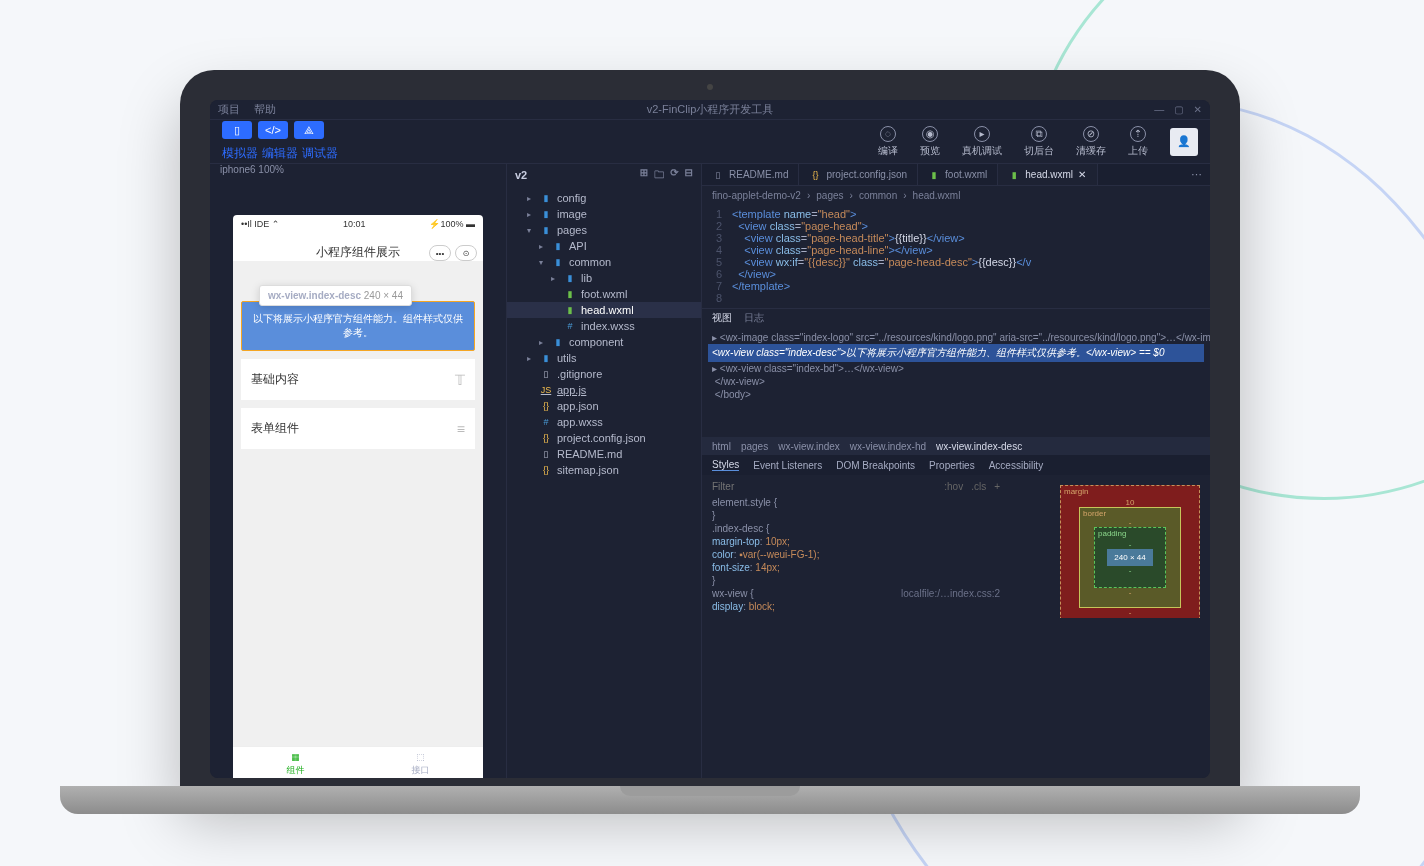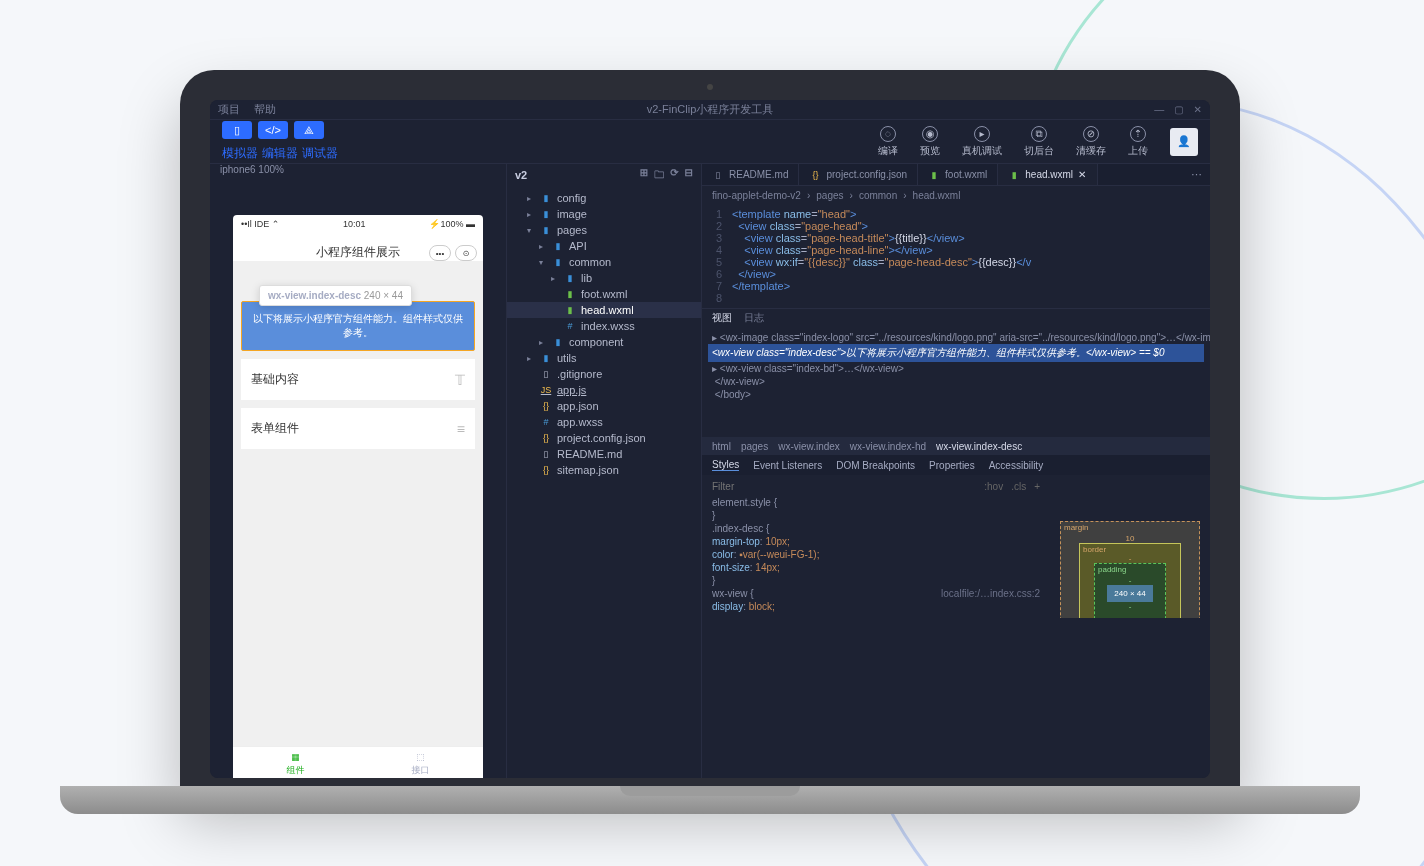--- a/index.html
+++ b/index.html
@@ -90,30 +90,30 @@
 
 .devtools { height: 310px; border-top:1px solid #282d42; display:flex; flex-direction:column; background:#1d2233; font-size:10px; }
 .dt-tabs { height:18px; display:flex; align-items:center; gap:12px; padding:0 10px; color:#7a8099; }
 .dt-tabs .act { color:#d5d9e8; }
 .dom-view { height:110px; padding:4px 10px; font-family:Menlo,monospace; overflow:hidden; }
 .dom-line { white-space:pre; color:#8a90a8; padding:1px 0; }
 .dom-line.hl { background:#2d5399; color:#fff; padding:2px 4px; margin:0 -4px;font-style:italic; }
 .dom-path { height:18px; display:flex; align-items:center; gap:10px; padding:0 10px; background:#242a3e; color:#8a90a8; }
 .style-tabs { height:20px; display:flex; align-items:center; gap:14px; padding:0 10px; background:#1a1f30; }
 .style-tabs .act { color:#d5d9e8; border-bottom:1px solid #5a8edb; }
-.style-body { flex:1; display:flex; overflow:hidden; }
+.style-body { flex:1; display:flex; overflow:hidden;gap:40px; }
 .style-rules { flex:1; padding:6px 10px; font-family:Menlo,monospace; }
 .filter-row { display:flex; align-items:center; gap:8px; margin-bottom:4px; color:#666; }
 .filter-in { flex:1; background:transparent; border:none; color:#888; font-size:10px; outline:none; }
 .rule-line { color:#8a90a8; padding:1px 0; }
 .prop-name { color:#8abde8; }
 .prop-val { color:#c58a5a; }
 .src { float:right; color:#6a7088; }
 .box-model { width:160px; padding:10px; }
-.bm-margin { border:1px dashed #c5925a; background:#404040; padding:12px 18px; position:relative; font-size:8px; color:#d5a56a; text-align:center;margin-top:36px; }
+.bm-margin { border:1px dashed #c5925a; background:#7f1d1d; padding:12px 18px; position:relative; font-size:8px; color:#d5a56a; text-align:center; }
 .bm-border { border:1px solid #c5c55a; background:#5a5a28; padding:10px 14px; position:relative; }
 .bm-padding { border:1px dashed #5ac55a; background:#2a4a2a; padding:12px 12px; position:relative; color:#8ad58a; }
 .bm-content { background:#4a7a9a; color:#fff; padding:4px 6px; white-space:nowrap; }
 .bm-lbl { position:absolute; top:1px; left:3px; font-size:8px; }
 </style>
 </head>
 <body>
 
 <div class="bg-curve curve-1"></div>
 <div class="bg-curve curve-2"></div>

